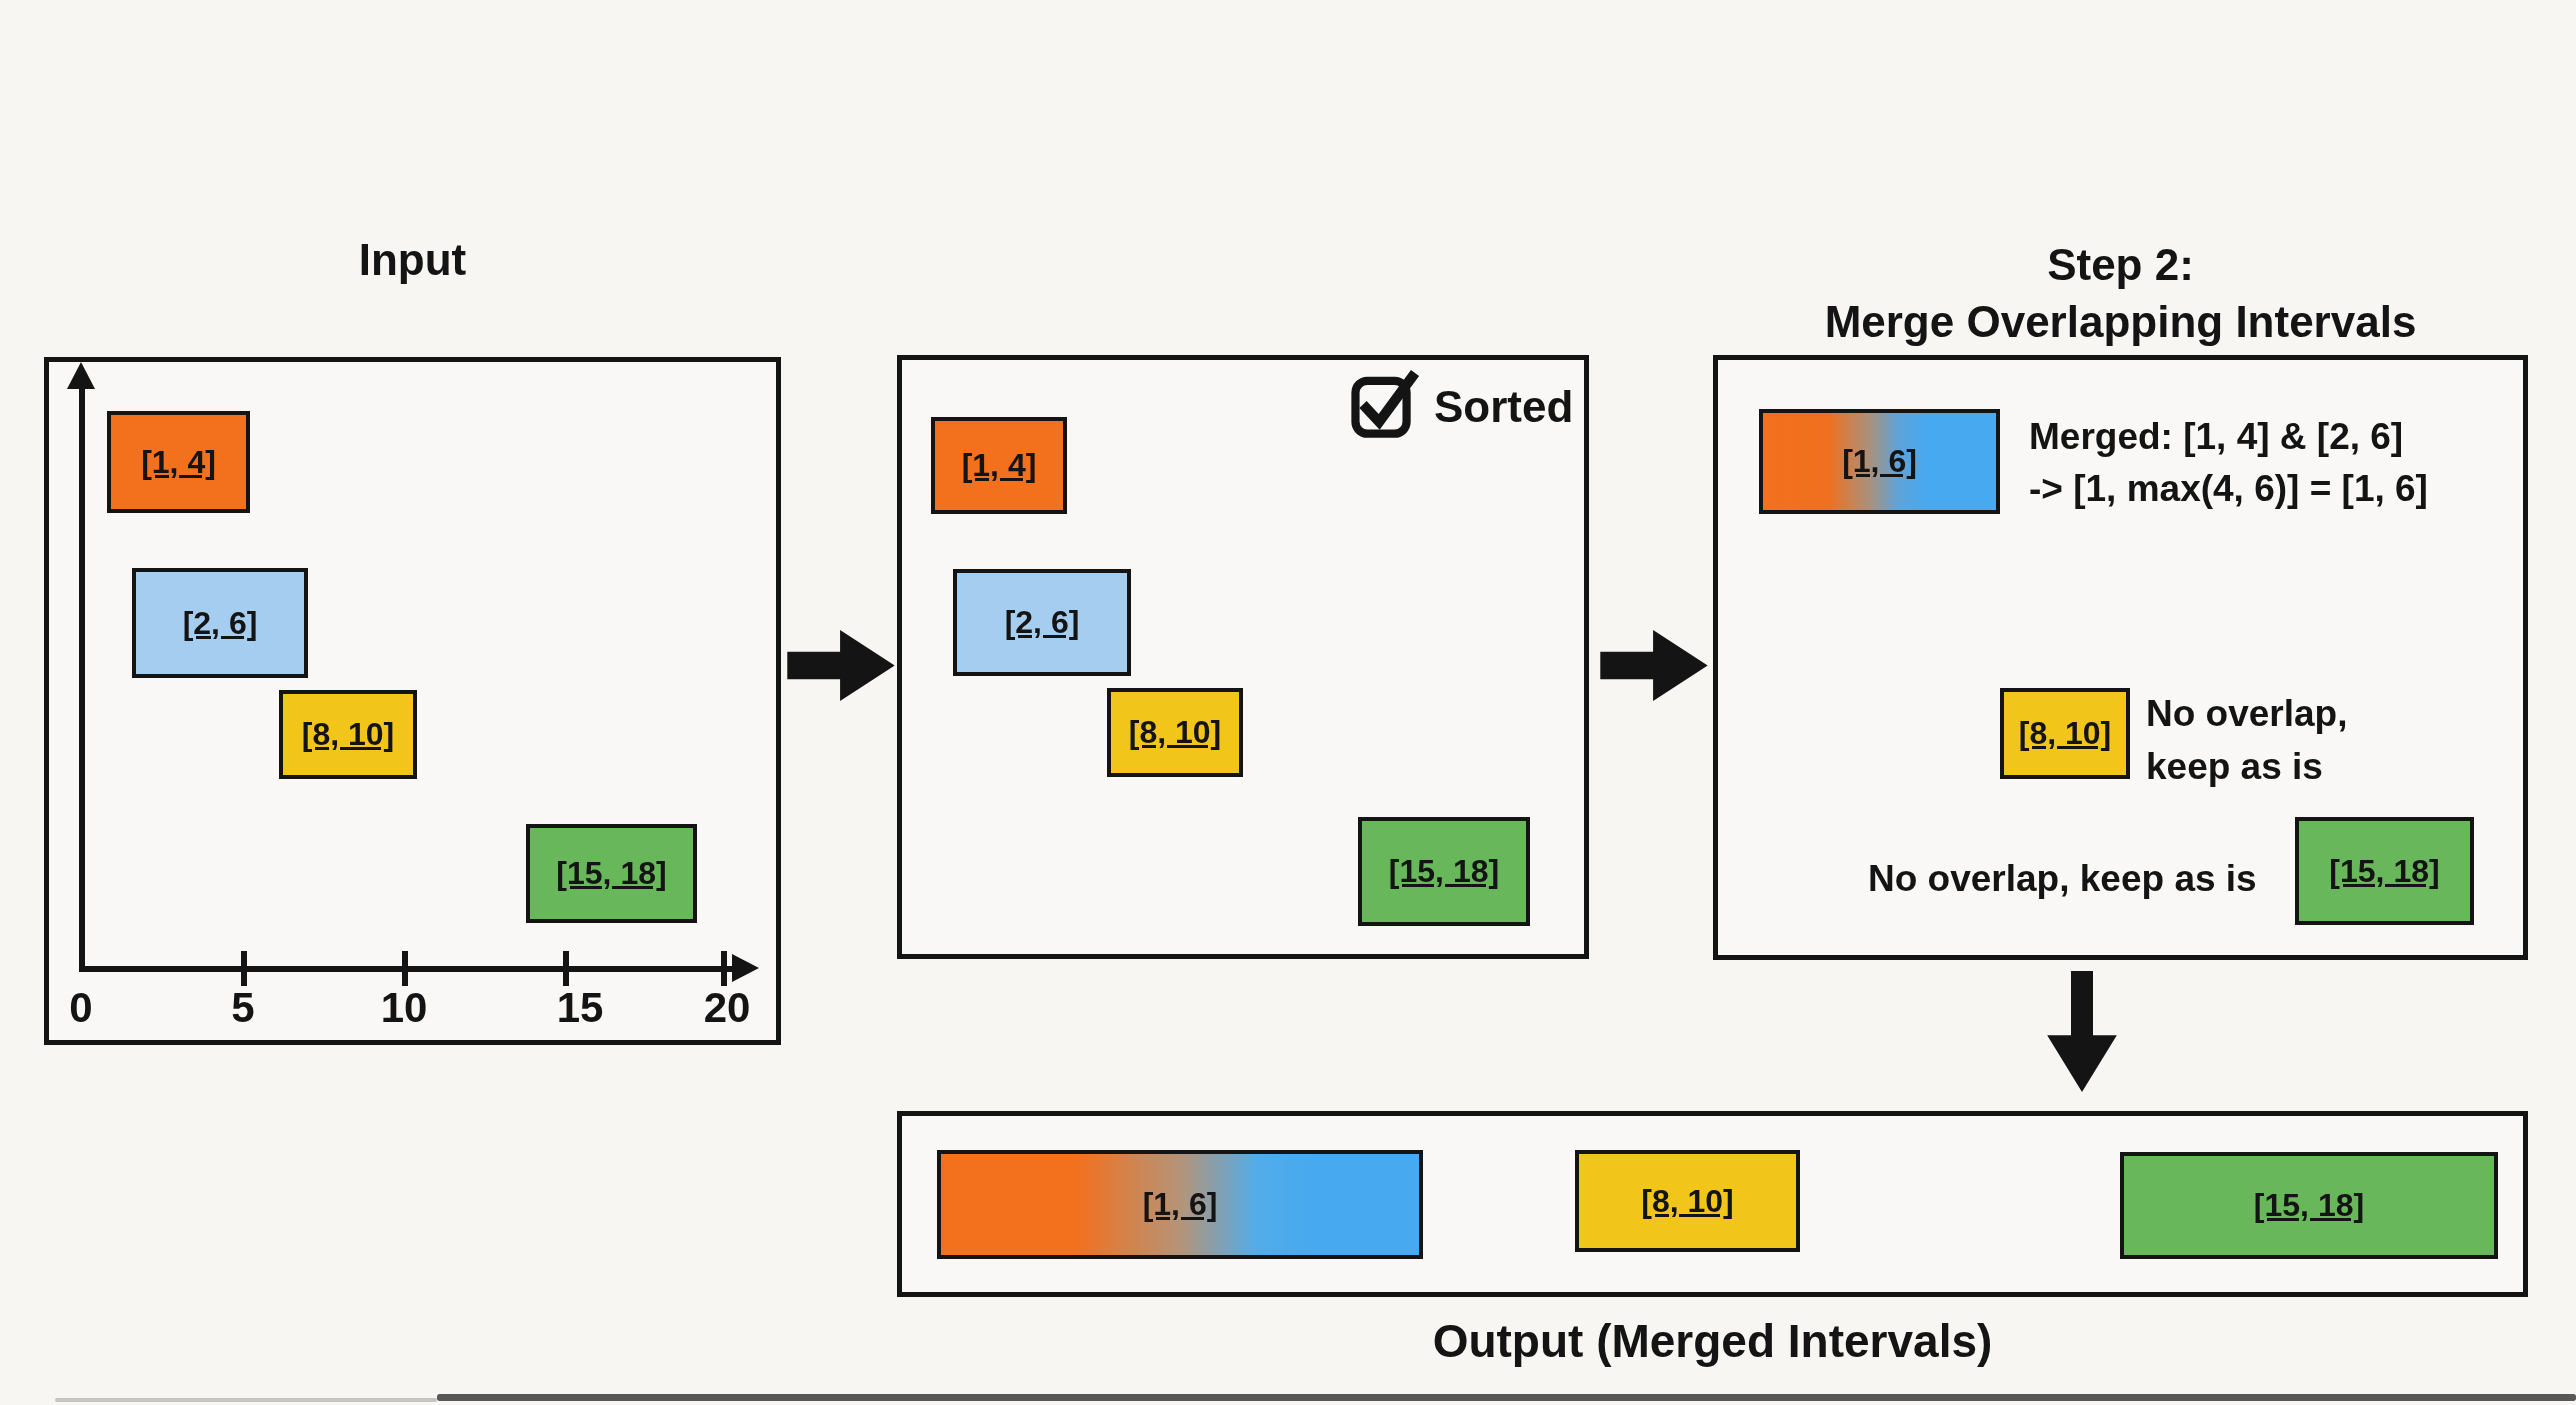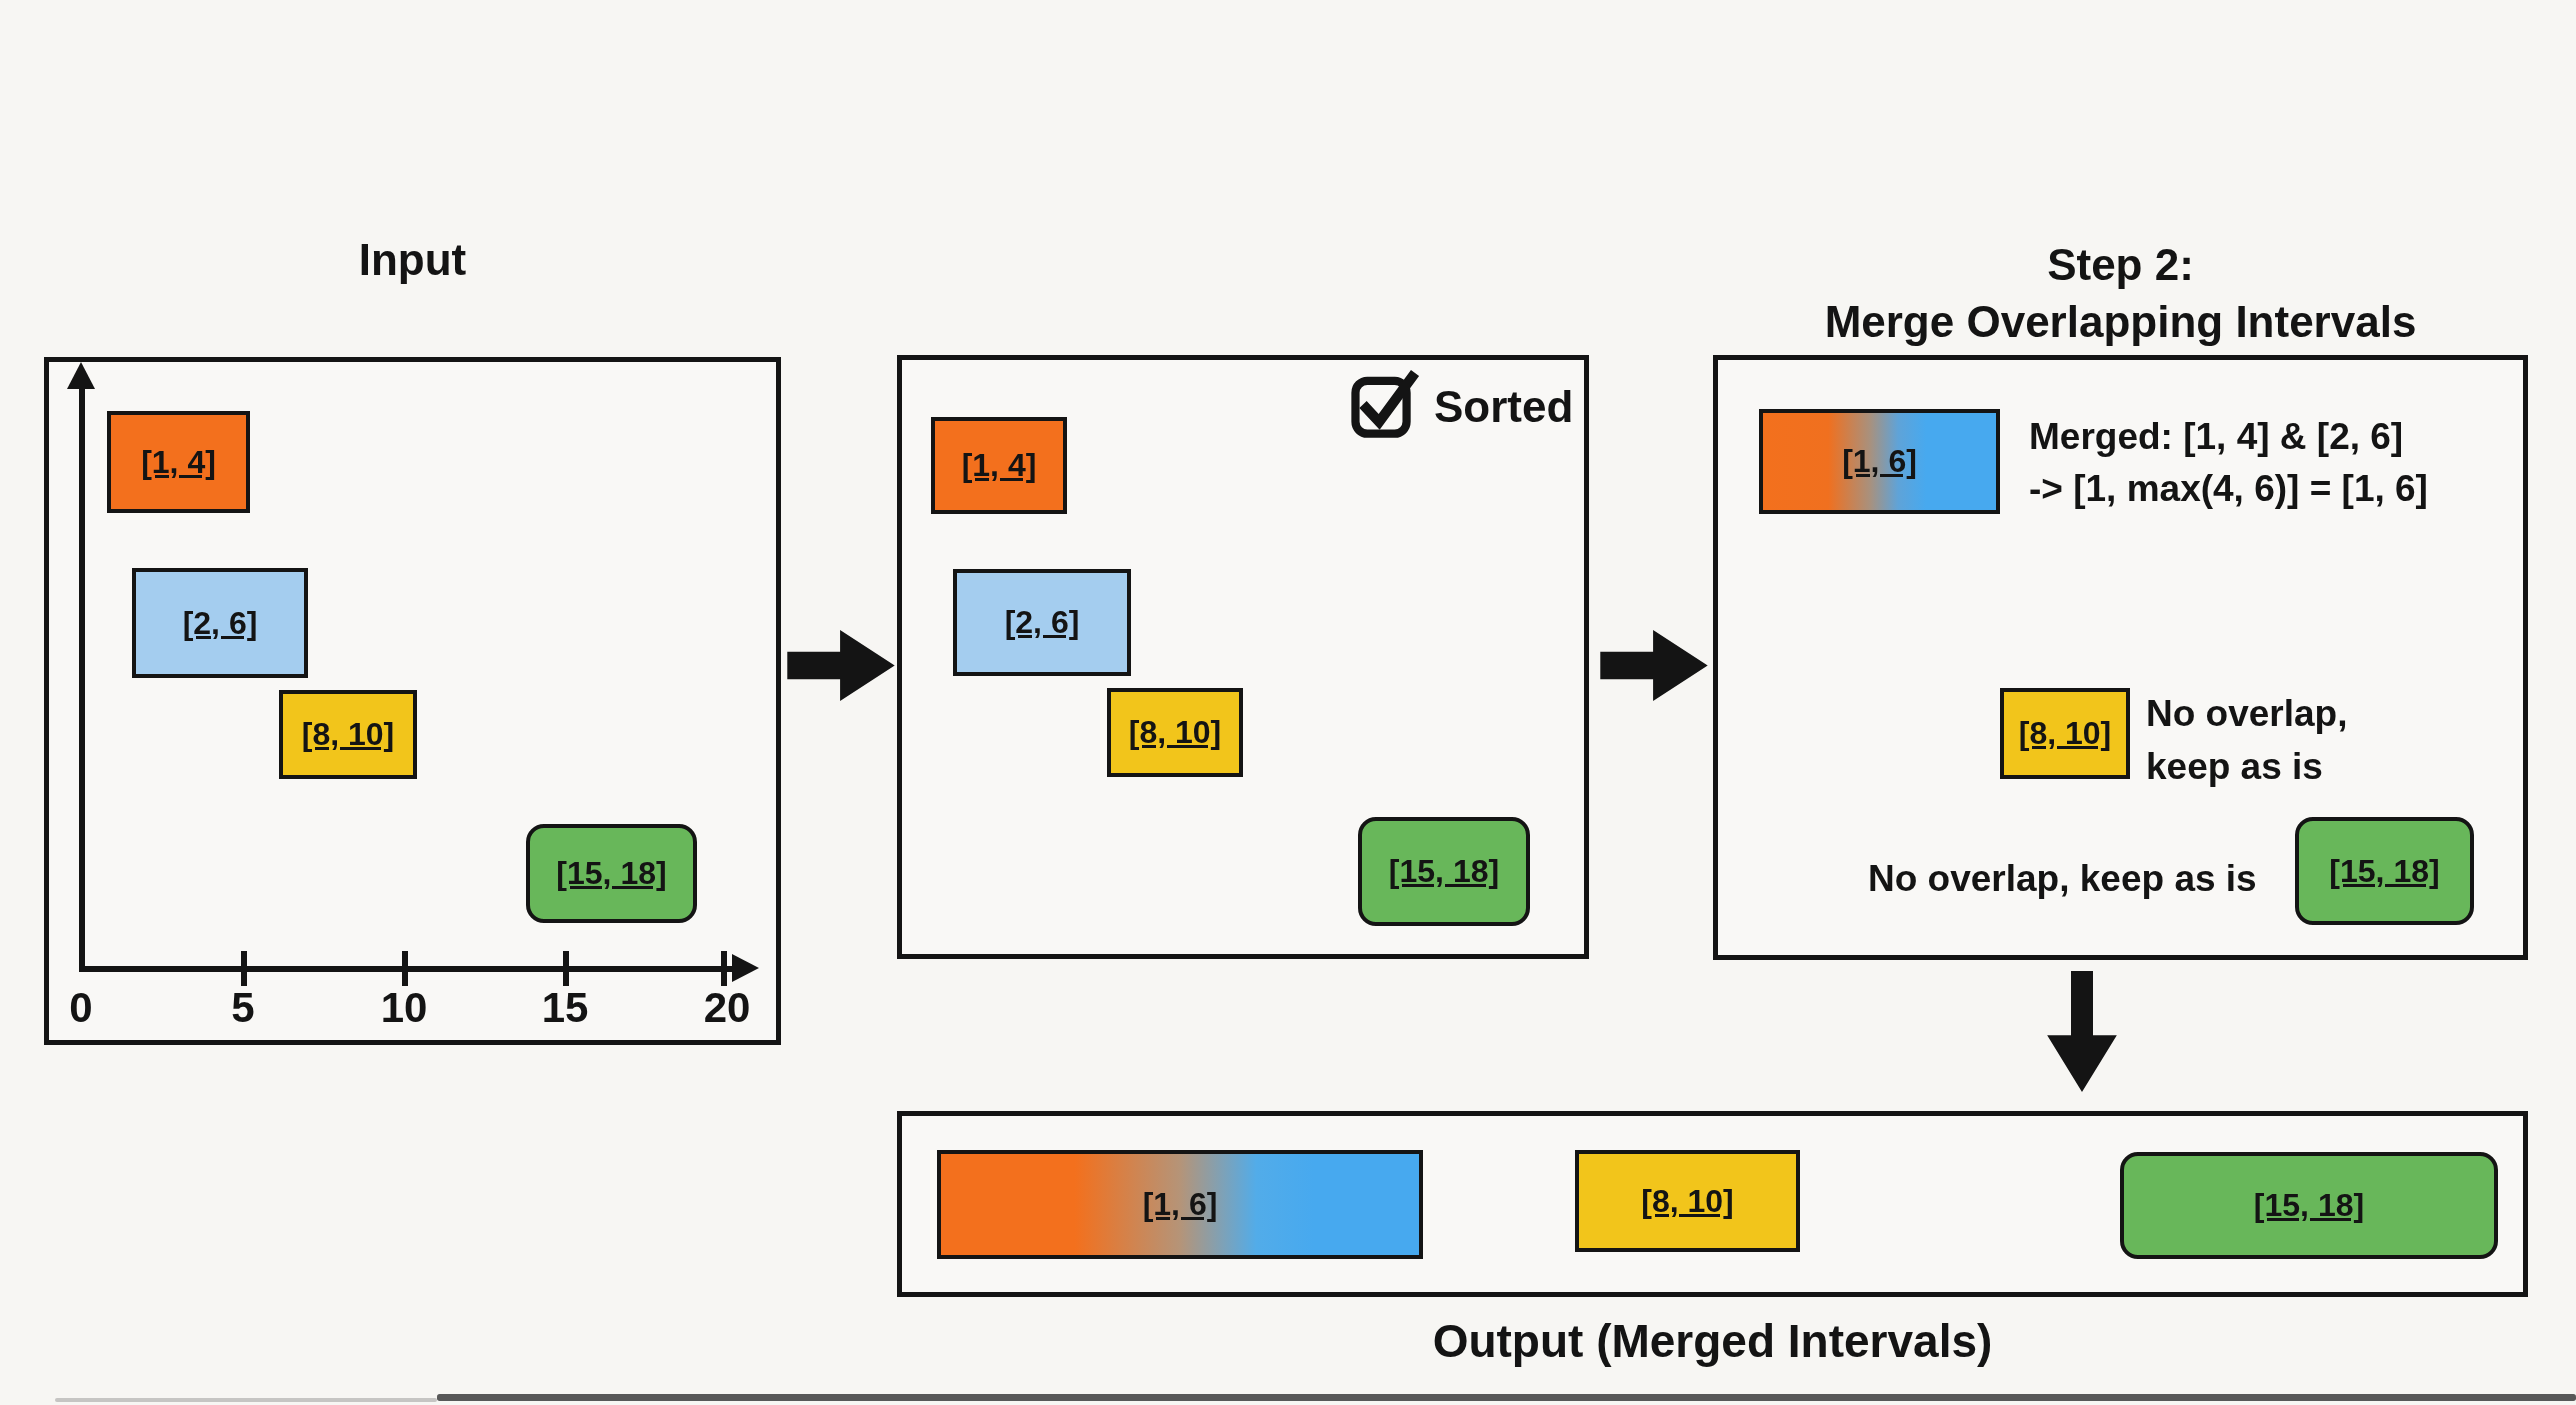--- a/index.html
+++ b/index.html
@@ -18,21 +18,21 @@
     position:absolute;border:5.5px solid #141414;background:#f9f8f6;box-sizing:border-box;
   }
   .ibox{
     position:absolute;border:4.6px solid #141414;box-sizing:border-box;
     display:flex;align-items:center;justify-content:center;
     font-size:32px;font-weight:700;color:#141414;text-decoration:underline;
   }
   .orange{background:#f3701d;}
   .lblue{background:#a4cdef;margin-top:26px;}
   .yellow{background:#f2c51b;}
-  .green{background:#68b75a;border-radius:18px;}
+  .green{background:#68b75a;}
   .grad{background:linear-gradient(90deg,#f3701d 0%,#f0701f 28%,#a8917e 46%,#5fa3d8 58%,#47a9ef 70%,#47a9ef 100%);}
   .grad-wide{background:linear-gradient(90deg,#f3701d 0%,#f3701d 28%,#b59478 50%,#52ace9 66%,#47a9ef 78%,#47a9ef 100%);}
   .axis-line{position:absolute;background:#141414;}
   .tick{position:absolute;width:5.5px;height:35px;background:#141414;}
   .tick-label{position:absolute;width:110px;margin-left:-55px;text-align:center;font-size:42px;font-weight:600;}
   .note{position:absolute;font-size:37px;font-weight:700;line-height:42px;white-space:nowrap;}
   .sorted-label{position:absolute;font-size:44px;font-weight:600;}
   .caption{position:absolute;font-size:46px;font-weight:700;text-align:center;}
   .scan-line{position:absolute;background:#2b2b2b;opacity:.78;border-radius:2.7px;}
   .scan-line.light{background:#8a8a8a;opacity:.45;}
@@ -54,21 +54,21 @@
   <div class="abs" style="left:67px;top:362px;width:0;height:0;border-left:14.6px solid transparent;border-right:14.6px solid transparent;border-bottom:27.4px solid #141414;"></div>
   <div class="axis-line" style="left:79px;top:966px;width:655px;height:5.5px;"></div>
   <div class="abs" style="left:732px;top:954px;width:0;height:0;border-top:14.6px solid transparent;border-bottom:14.6px solid transparent;border-left:27.4px solid #141414;"></div>
   <div class="tick" style="left:241px;top:951px;"></div>
   <div class="tick" style="left:402px;top:951px;"></div>
   <div class="tick" style="left:563px;top:951px;"></div>
   <div class="tick" style="left:721px;top:951px;"></div>
   <div class="tick-label" style="left:81px;top:984px;">0</div>
   <div class="tick-label" style="left:243px;top:984px;">5</div>
   <div class="tick-label" style="left:404px;top:984px;">10</div>
-  <div class="tick-label" style="left:565px;top:984px;">15</div>
+  <div class="tick-label" style="left:580px;top:984px;">15</div>
   <div class="tick-label" style="left:727px;top:984px;">20</div>
 
   <div class="ibox orange" style="left:107px;top:411px;width:143px;height:102px;">[1, 4]</div>
   <div class="ibox lblue" style="left:132px;top:542px;width:176px;height:110px;">[2, 6]</div>
   <div class="ibox yellow" style="left:279px;top:690px;width:138px;height:89px;">[8, 10]</div>
   <div class="ibox green" style="left:526px;top:824px;width:171px;height:99px;">[15, 18]</div>
 
   <svg class="abs" style="left:787px;top:630px;" width="108" height="71" viewBox="0 0 118 78">
     <polygon points="0,24 58,24 58,0 118,39 58,78 58,54 0,54" fill="#141414"></polygon>
   </svg>

